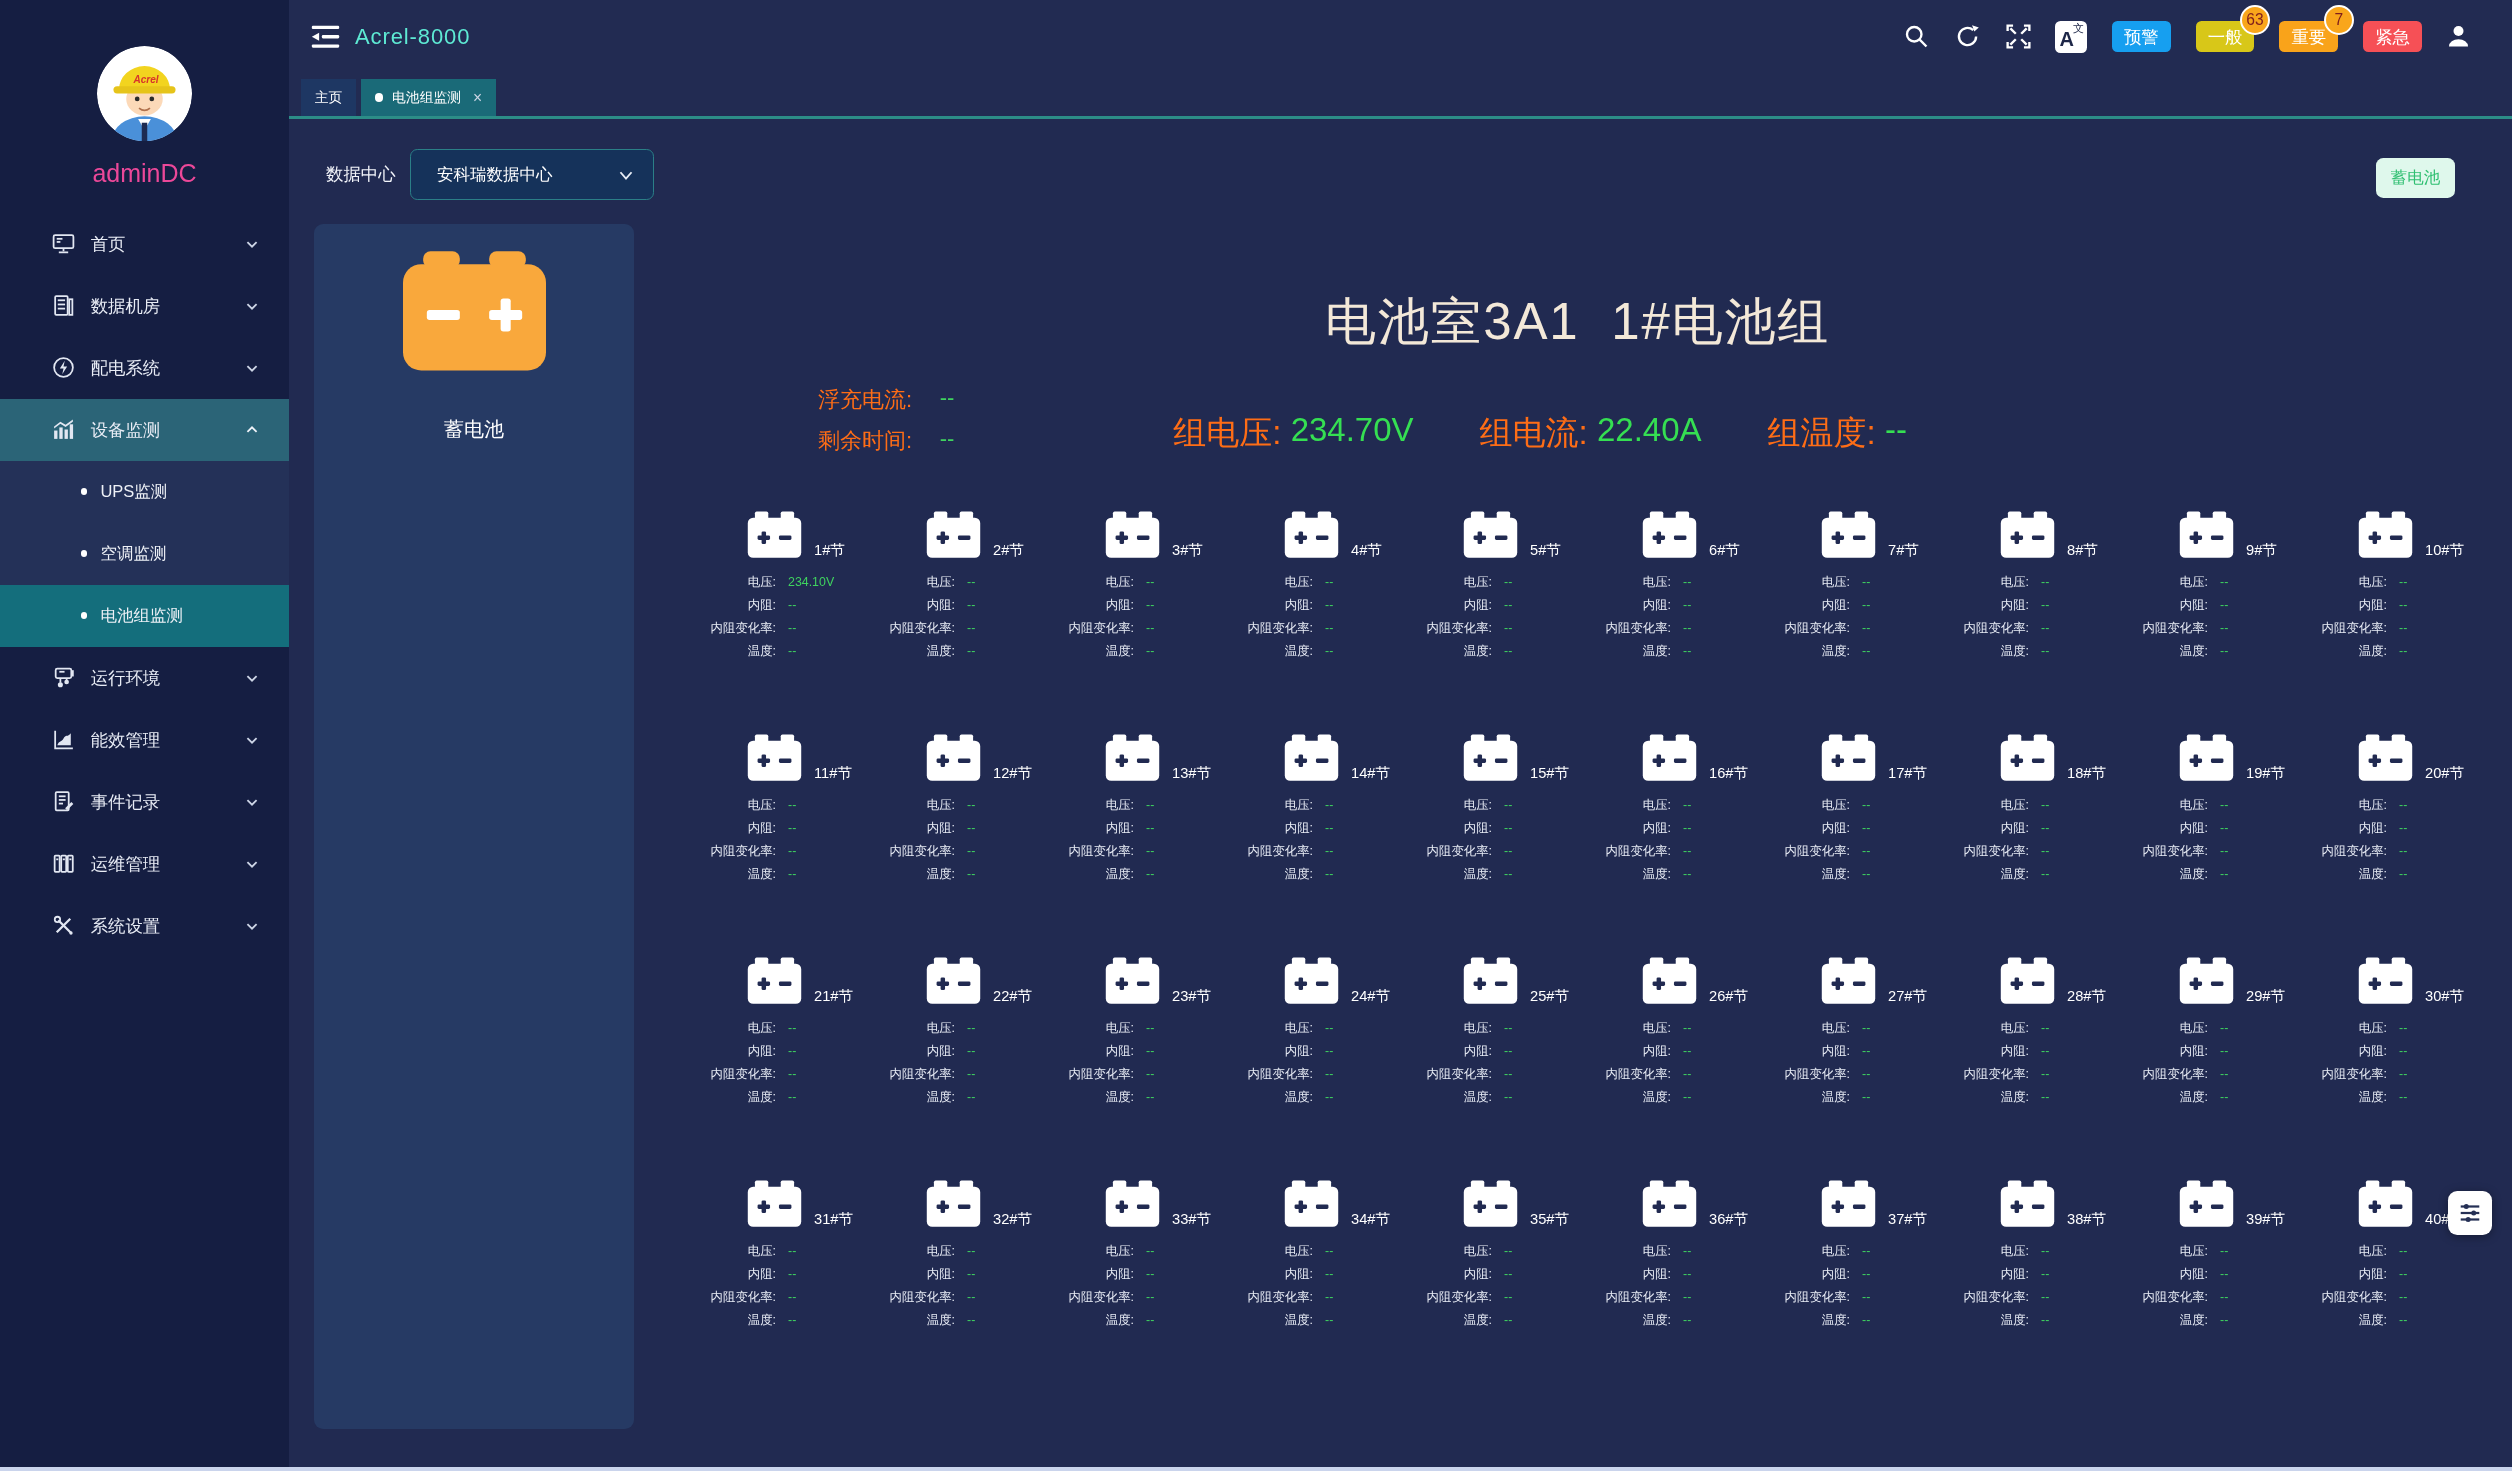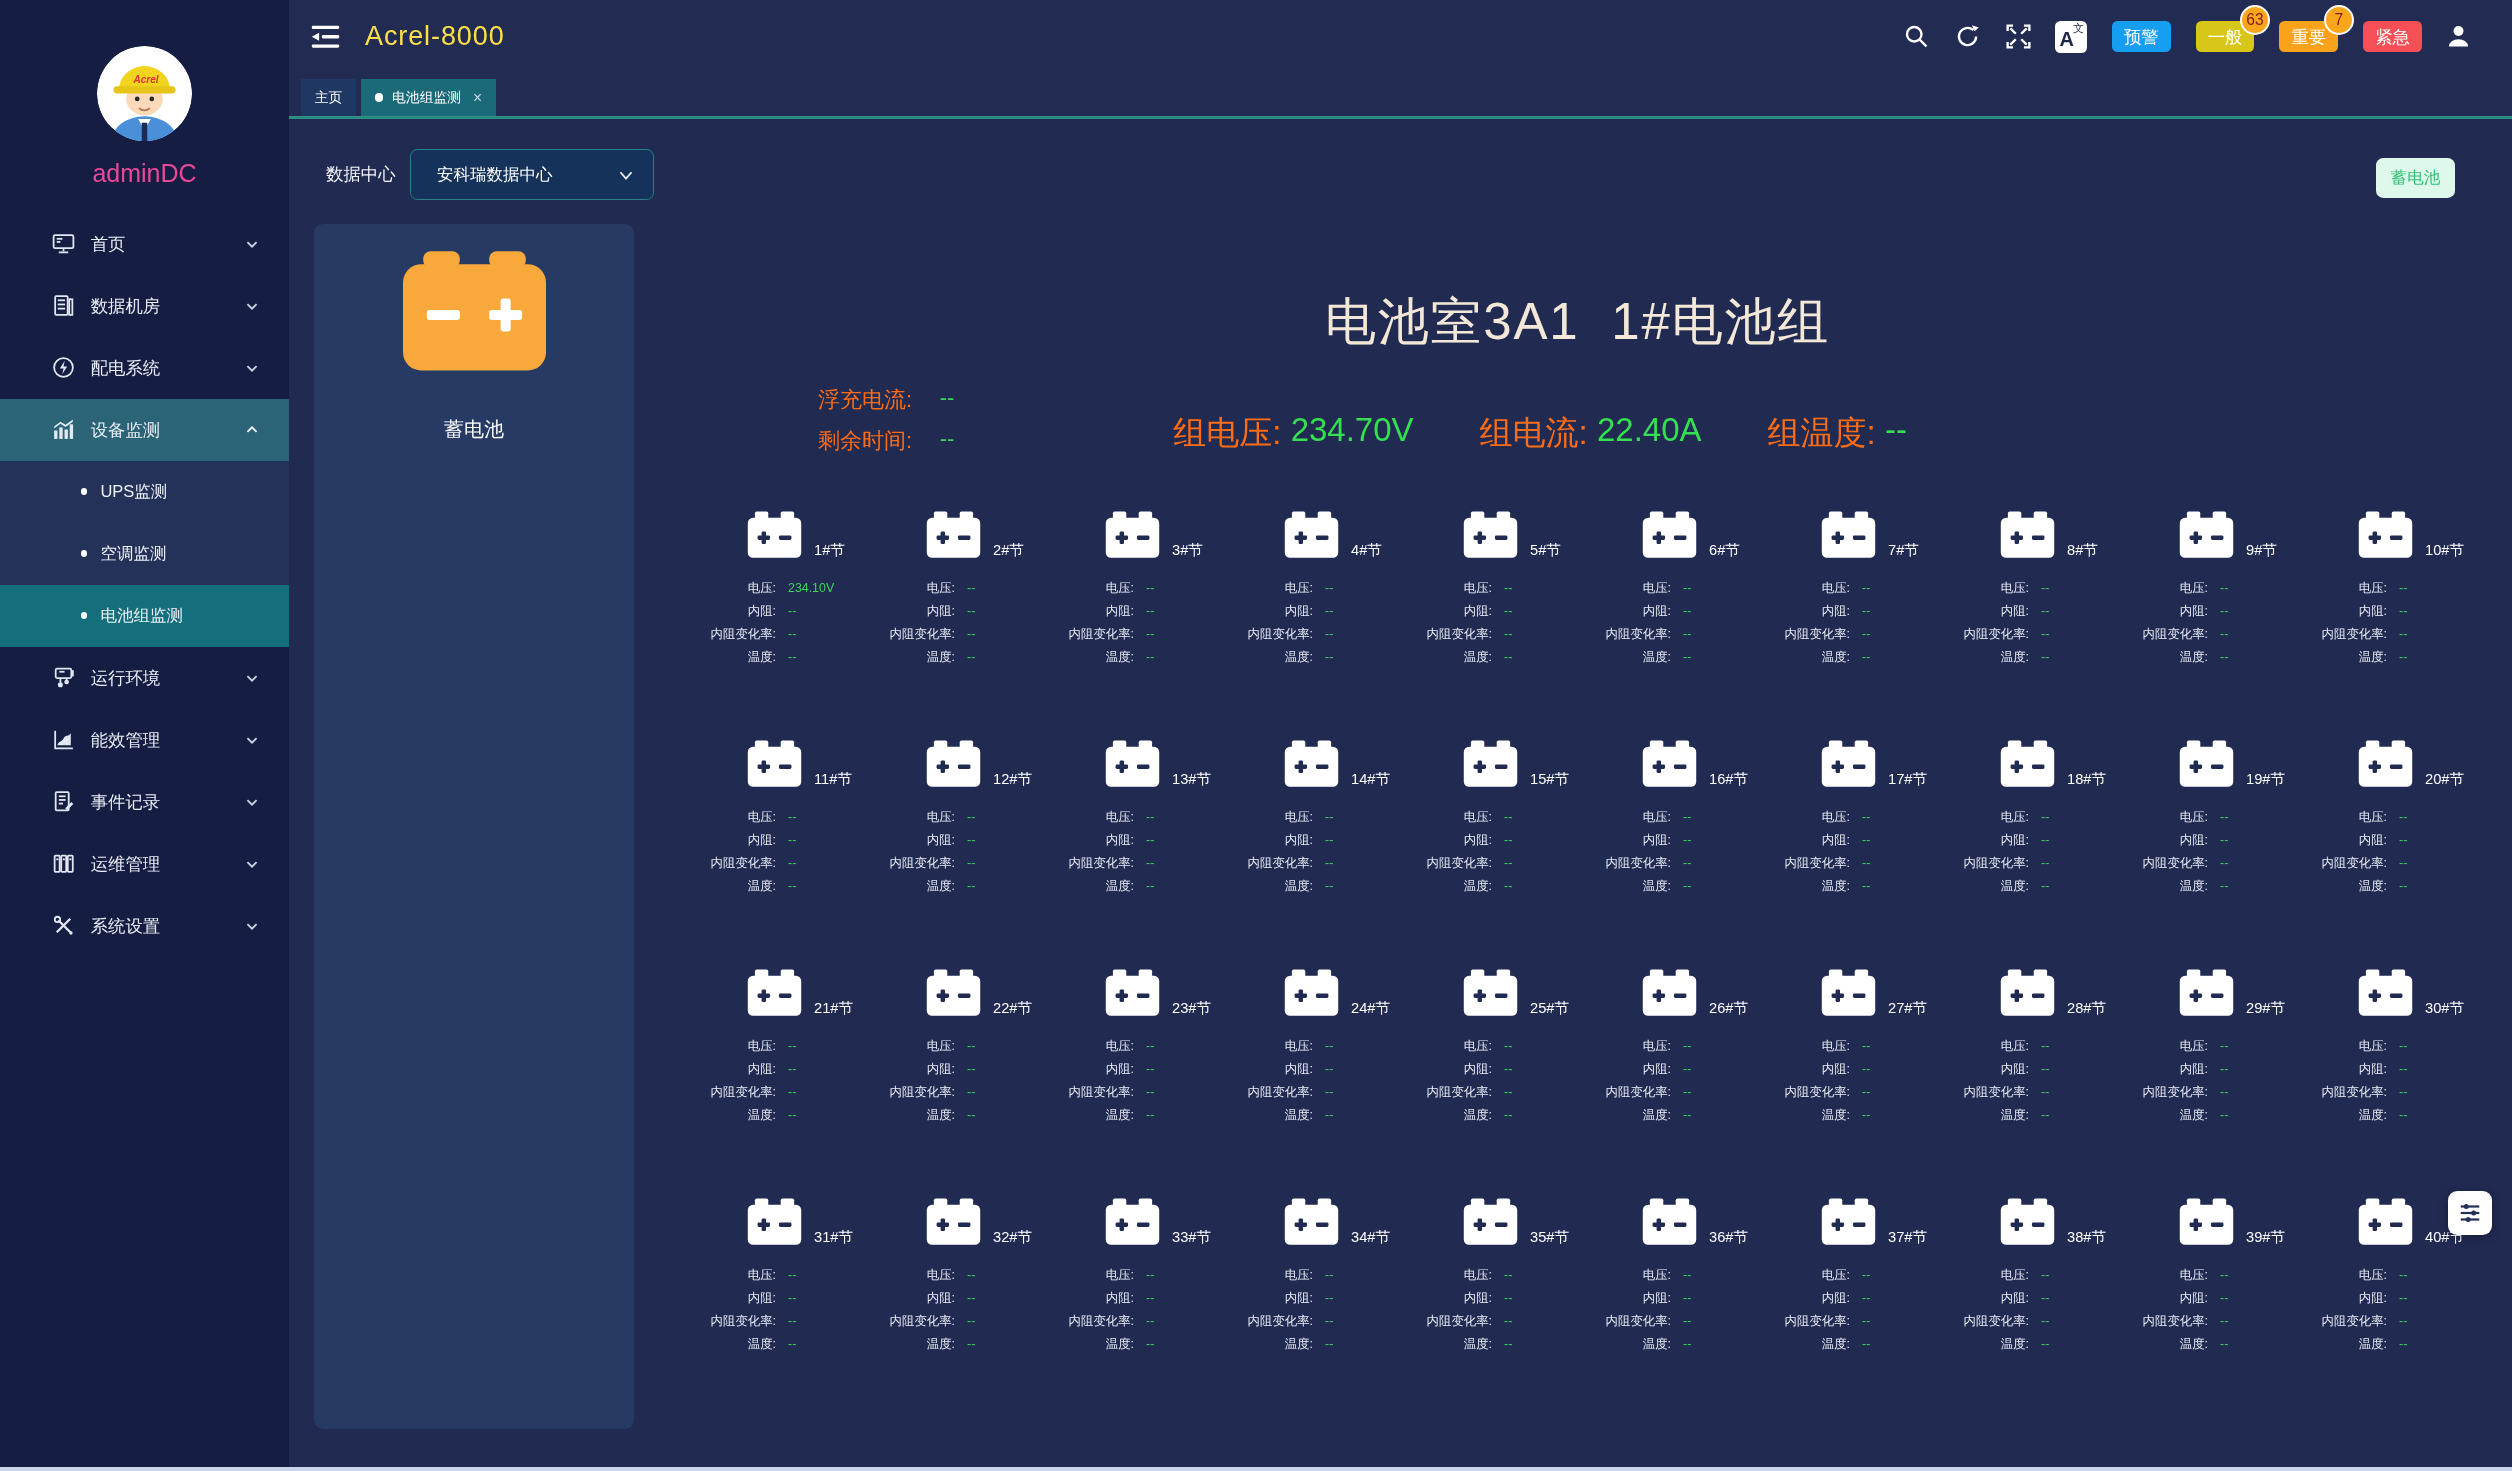--- a/index.html
+++ b/index.html
@@ -19,21 +19,21 @@
   .chev{margin-left:auto;flex:none}
   .mi.expanded{background:#2b6477}
   .submenu{background:#243158}
   .smi{height:62px;display:flex;align-items:center;padding-left:81px;font-size:16.5px;color:#eef1f7;cursor:pointer}
   .smi .bullet{width:6.4px;height:6.4px;border-radius:50%;background:#fff;margin-right:13px;flex:none}
   .smi.active{background:#146e7c}
 
   
   .header{position:absolute;left:289px;top:0;width:2223px;height:73px;background:#222b52;display:flex;align-items:center}
   .burger{margin-left:21px;width:31px;height:27.5px;cursor:pointer}
-  .apptitle{margin-left:24px;font-size:27px;color:#fde047;font-weight:500;letter-spacing:0.9px}
+  .apptitle{margin-left:14px;font-size:22px;color:#5eead4;font-weight:500;letter-spacing:0.9px}
   .hright{margin-left:auto;display:flex;align-items:center;margin-right:39px}
   .hicon{width:29px;height:29px;margin-left:22px;cursor:pointer;flex:none}
   .translate{width:32px;height:32px;background:#fff;border-radius:5.5px;position:relative;margin-left:22px;cursor:pointer;flex:none}
   .translate .ta{position:absolute;left:4.6px;bottom:1.8px;font-size:20px;font-weight:bold;color:#1d2647}
   .translate .tw{position:absolute;right:2.8px;top:0.9px;font-size:11px;color:#1d2647}
   .alarm{height:31px;padding:0 12px;border-radius:5.5px;color:#fff;font-size:17.4px;display:flex;align-items:center;position:relative;margin-left:25px;cursor:pointer;flex:none}
   .alarm-blue{background:#169ff0}.alarm-yellow{background:#d8c718}.alarm-orange{background:#f9a31a}.alarm-red{background:#f65056}
   .badge{position:absolute;top:-16.5px;right:-15.6px;min-width:30px;height:30px;border-radius:15.6px;background:#f9a61b;border:2.8px solid #ffffff;color:#7f1d1d;font-size:15.6px;display:flex;align-items:center;justify-content:center;padding:0 3.7px}
 
   
@@ -63,21 +63,21 @@
   .fvalue{color:#3fd35f;margin-left:27.5px}
   .gstats{display:flex;margin-left:219px;gap:66px;align-items:center;font-size:33px}
   .gs{display:flex;white-space:nowrap}
   .glabel{color:#fe6d16}
   .gvalue{color:#35df52;margin-left:9.2px}
 
   .grid{margin-top:55px;margin-left:60px;display:grid;grid-template-columns:repeat(10,179px);row-gap:71px}
   .cell-head{display:flex;align-items:flex-end;margin-left:43px}
   .cell-head svg{width:57px;height:49px;flex:none}
   .cell-title{margin-left:11px;font-size:14.7px;color:#fff;white-space:nowrap}
-  .cell-rows{margin-top:17px}
+  .cell-rows{margin-top:11px}
   .crow{display:flex;line-height:23px;font-size:12.4px}
   .clabel{width:73px;text-align:right;color:#e9edf6;white-space:nowrap;flex:none}
   .cvalue{margin-left:12px;color:#3fd35f;white-space:nowrap}
 
   .float-btn{position:absolute;right:20px;top:1191px;width:44px;height:44px;background:#fff;border-radius:9.2px;box-shadow:0 1.8px 9.2px rgba(0,0,0,.35);display:flex;align-items:center;justify-content:center;cursor:pointer}
   .bottom-scrollbar{position:absolute;left:0;bottom:0;width:100%;height:5.5px;background:#cad4ec}
   svg{display:block}
 </style>
 </head>
 <body>

